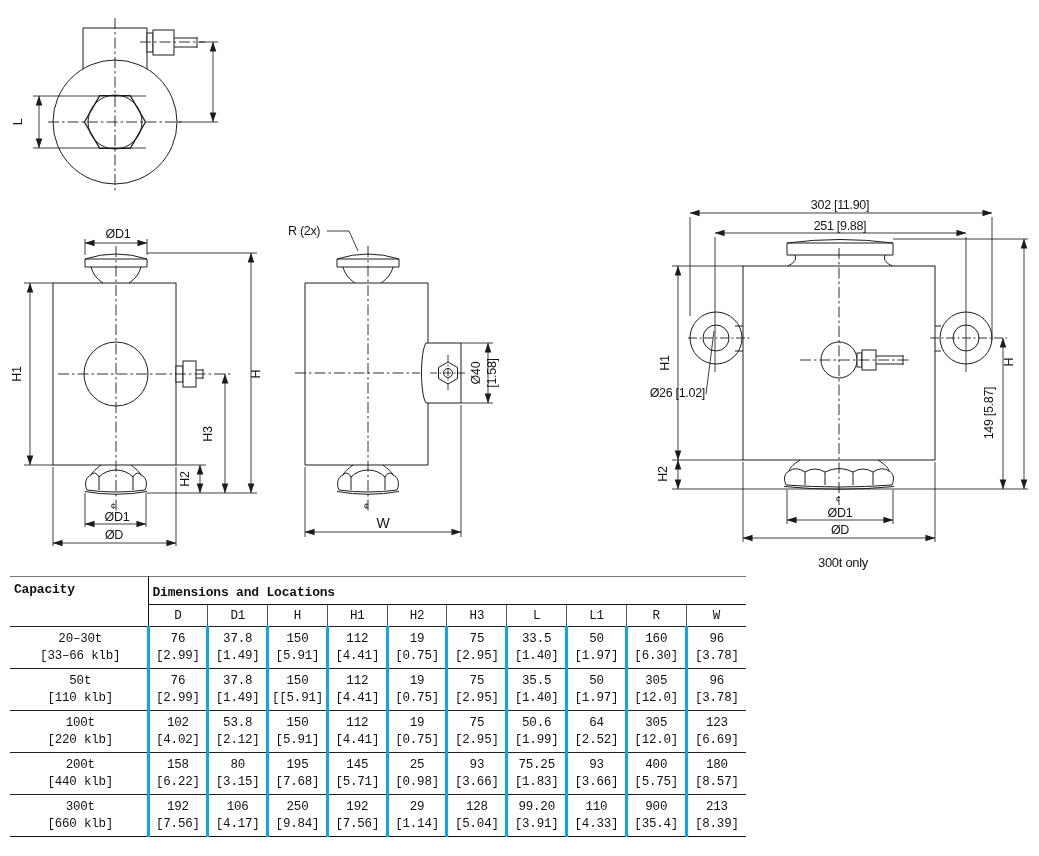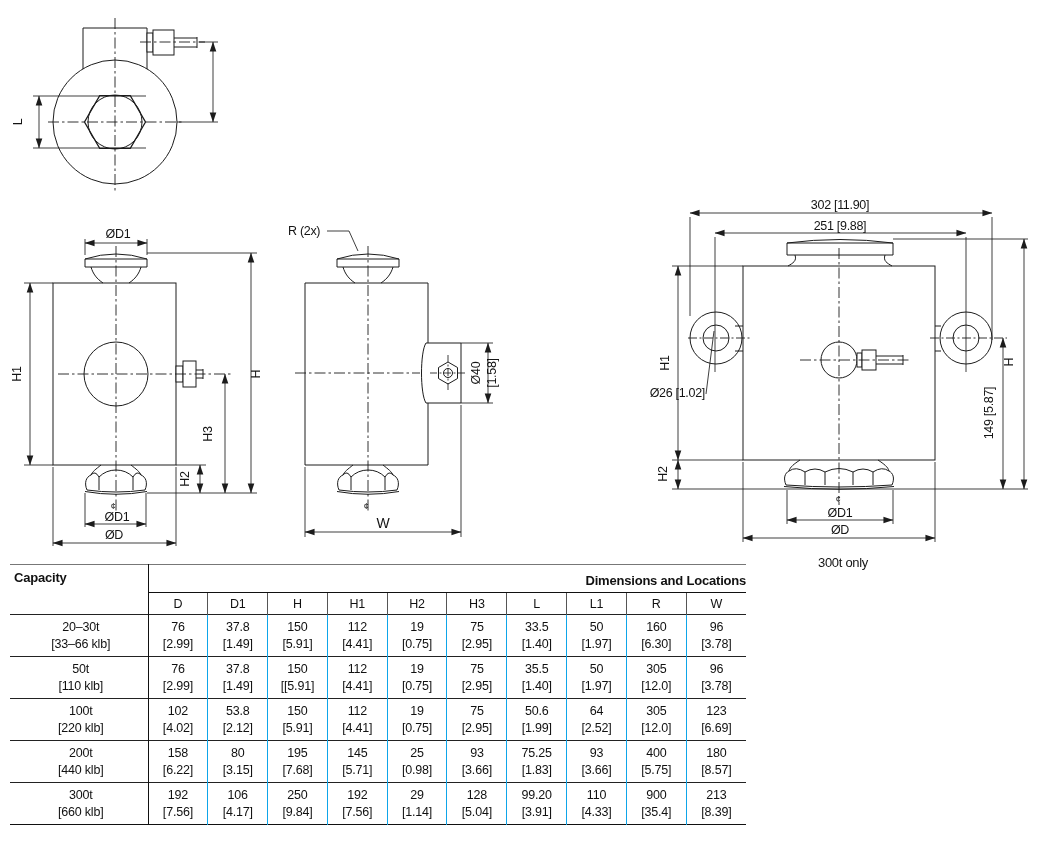--- a/index.html
+++ b/index.html
@@ -5,34 +5,34 @@
   html,body{margin:0;padding:0;background:#fff;}
   #page{position:relative;width:1039px;height:856px;background:#ffffff;overflow:hidden;
         font-family:"Liberation Sans",sans-serif;color:#111;}
   svg text{font-family:"Liberation Sans",sans-serif;fill:#141414;letter-spacing:-0.3px;}
   .lbl{font-size:12.5px;}
   .lbl-big{font-size:14px;}
   .cl-sym{font-size:9px;}
   .caption{font-size:13px;}
 
   
-  #spec-table-wrap{position:absolute;left:10px;top:564px;width:736px;}
+  #spec-table-wrap{position:absolute;left:10px;top:576px;width:736px;font-family:Liberation Mono, monospace;}
   table.spec{border-collapse:collapse;table-layout:fixed;width:736px;
              font-size:12.5px;letter-spacing:-0.2px;color:#111;}
   table.spec{border-top:1px solid #777;border-bottom:1.6px solid #111;}
   td{padding:0;vertical-align:middle;}
   td.cap-h{font-weight:bold;font-size:13px;text-align:left;vertical-align:top;
            padding:5px 0 0 4px;border-right:1.6px solid #111;}
-  td.dim-h{font-weight:bold;font-size:13px;text-align:right;padding:5px 0 2px 4px;
+  td.dim-h{font-weight:bold;font-size:13px;text-align:left;padding:5px 0 2px 4px;
            border-bottom:1.6px solid #111;height:20px;}
   td.letter{text-align:center;height:21px;border-left:1px solid #555;}
   td.letter:first-child{border-left:none;}
   tr.datarow td{border-top:1.2px solid #222;height:41px;}
   td.capcell{text-align:center;padding-left:4px;border-right:1.6px solid #111;}
-  td.valcell{text-align:center;border-left:1px solid #0ea5e9;}
+  td.valcell{text-align:center;border-left:3px solid #0ea5e9;}
   .l1,.l2{line-height:17px;height:17px;}
 </style>
 </head>
 <body>
 
 <div id="page">
 
 <svg width="1039" height="586" viewBox="0 0 1039 586">
   <defs>
     <marker id="arr" viewBox="0 0 10 10" refX="9.2" refY="5" markerWidth="11" markerHeight="11" orient="auto-start-reverse" markerUnits="userSpaceOnUse">

